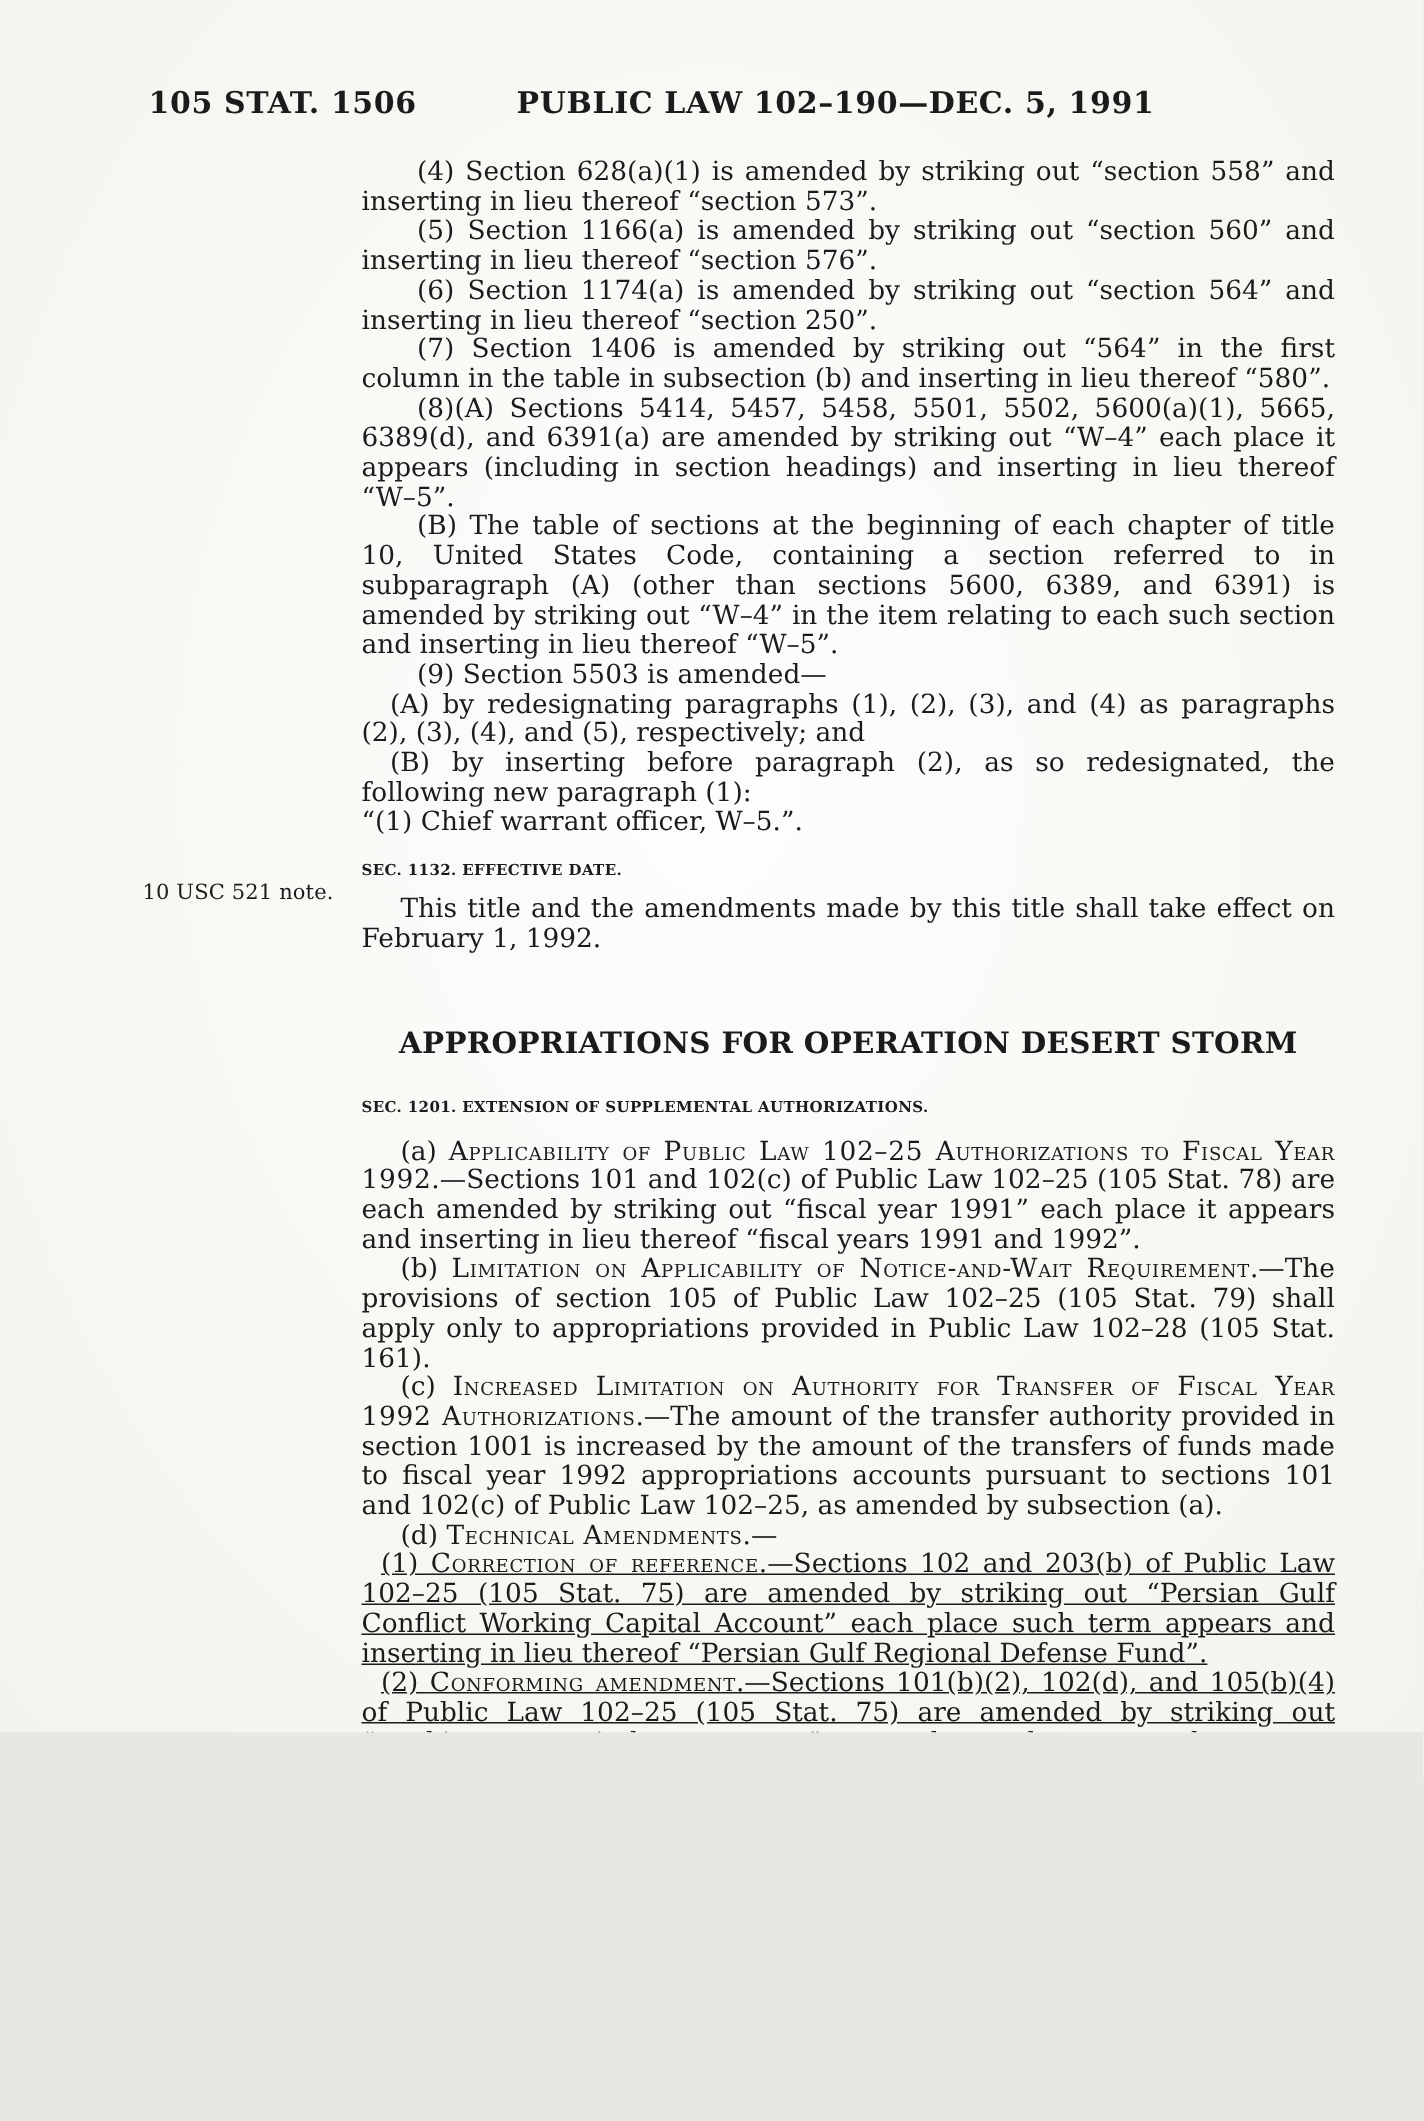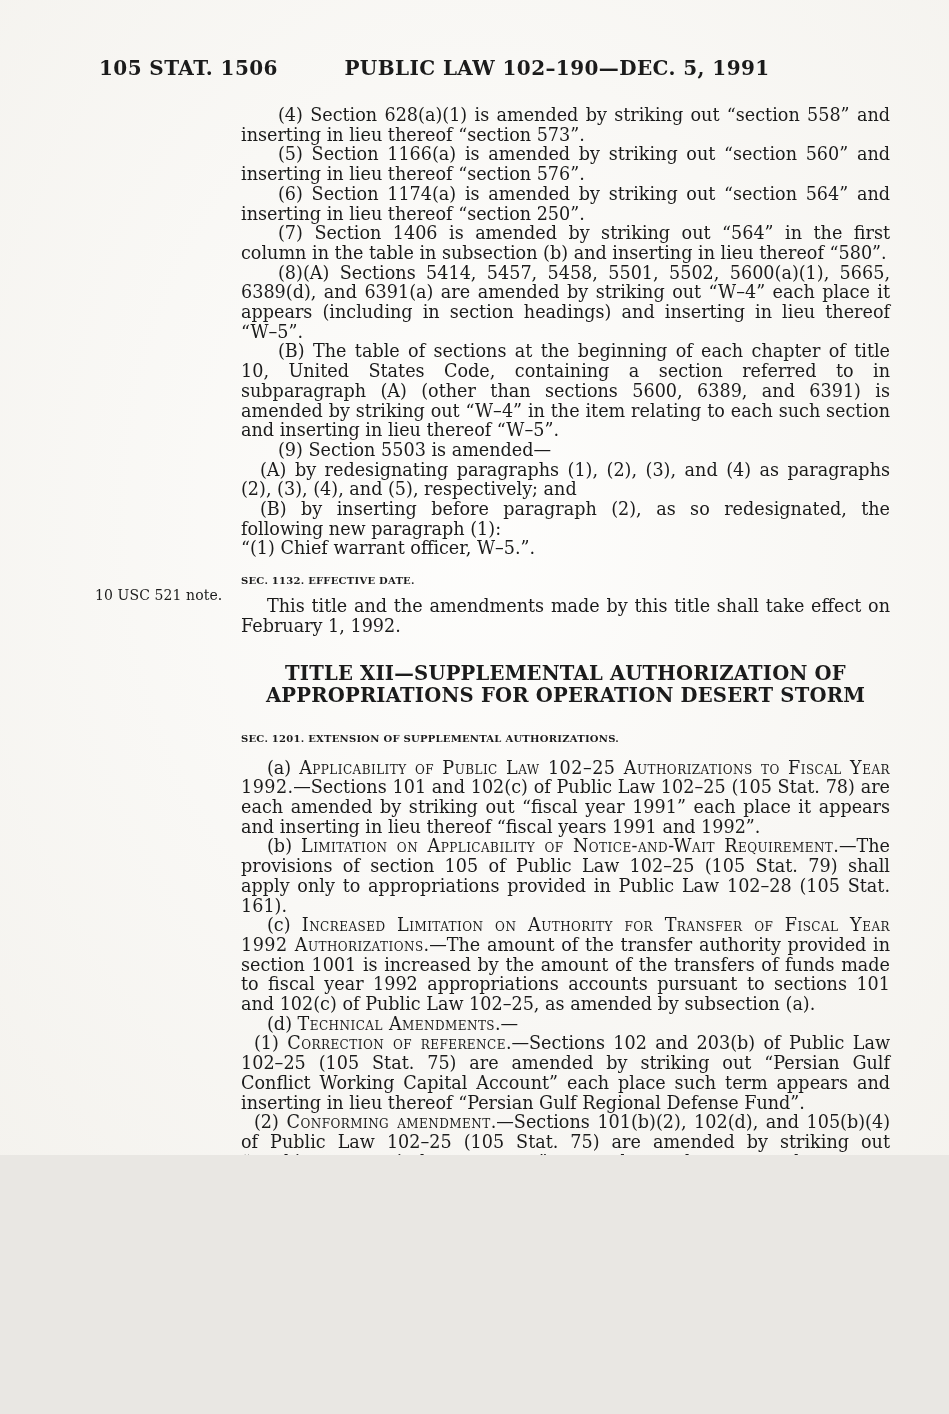--- a/index.html
+++ b/index.html
@@ -23,21 +23,21 @@
     text-align: center; font-size: 20px; font-weight: bold; letter-spacing: 0.4px;
   }
   .column {
     position: absolute; left: 241px; top: 106px; width: 649px;
     font-size: 17.6px; line-height: 19.7px; text-align: justify;
   }
   .column p { margin: 0; }
   .ind37 { text-indent: 37px; }
   .ind26 { text-indent: 26px; }
   .sub   { margin-left: 77px; text-indent: 19px; }
-  .subd  { margin-left: 29px; text-indent: 13px; }
+  .subd  { margin-left: 29px; text-indent: 13px; text-decoration: underline; }
   .quote { margin-left: 48px; text-indent: 0; }
   .sec-wrap { position: relative; margin-top: 12px; }
   .margin-note {
     position: absolute; left: -146px; top: 16px; width: 140px;
     font-size: 14px; line-height: 16px; text-align: left; letter-spacing: 0.1px;
   }
   .sec-heading {
     margin: 0; font-size: 10px; font-weight: bold;
     letter-spacing: 0.25px; text-align: left; line-height: 19px;
   }
@@ -71,21 +71,21 @@
     <p class="sub">(A) by redesignating paragraphs (1), (2), (3), and (4) as paragraphs (2), (3), (4), and (5), respectively; and</p>
     <p class="sub">(B) by inserting before paragraph (2), as so redesignated, the following new paragraph (1):</p>
     <p class="quote">“(1) Chief warrant officer, W–5.”.</p>
 
     <div class="sec-wrap">
       <span class="margin-note">10 USC 521 note.</span>
       <h3 class="sec-heading">SEC. 1132. EFFECTIVE DATE.</h3>
     </div>
     <p class="ind26 sec-body">This title and the amendments made by this title shall take effect on February 1, 1992.</p>
 
-    <h2 class="title-heading"><span>TITLE XII—SUPPLEMENTAL AUTHORIZATION OF</span><br><span>APPROPRIATIONS FOR OPERATION DESERT STORM</span></h2>
+    <h2 class="title-heading"><br><span>APPROPRIATIONS FOR OPERATION DESERT STORM</span></h2>
 
     <h3 class="sec-heading mt-sec1201">SEC. 1201. EXTENSION OF SUPPLEMENTAL AUTHORIZATIONS.</h3>
 
     <p class="ind26 mt-para"><span>(a) </span><span class="sc">Applicability of Public Law 102–25 Authorizations to Fiscal Year 1992</span><span>.—Sections 101 and 102(c) of Public Law 102–25 (105 Stat. 78) are each amended by striking out “fiscal year 1991” each place it appears and inserting in lieu thereof “fiscal years 1991 and 1992”.</span></p>
 
     <p class="ind26"><span>(b) </span><span class="sc">Limitation on Applicability of Notice-and-Wait Requirement</span><span>.—The provisions of section 105 of Public Law 102–25 (105 Stat. 79) shall apply only to appropriations provided in Public Law 102–28 (105 Stat. 161).</span></p>
 
     <p class="ind26"><span>(c) </span><span class="sc">Increased Limitation on Authority for Transfer of Fiscal Year 1992 Authorizations</span><span>.—The amount of the transfer authority provided in section 1001 is increased by the amount of the transfers of funds made to fiscal year 1992 appropriations accounts pursuant to sections 101 and 102(c) of Public Law 102–25, as amended by subsection (a).</span></p>
 
     <p class="ind26"><span>(d) </span><span class="sc">Technical Amendments</span><span>.—</span></p>

